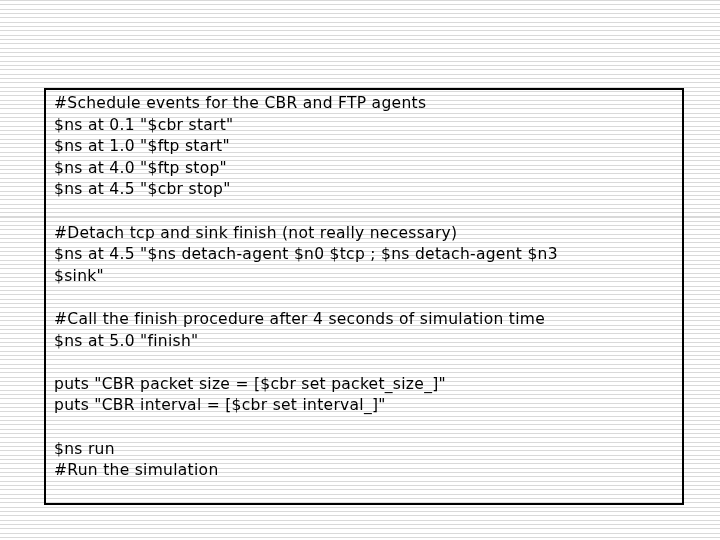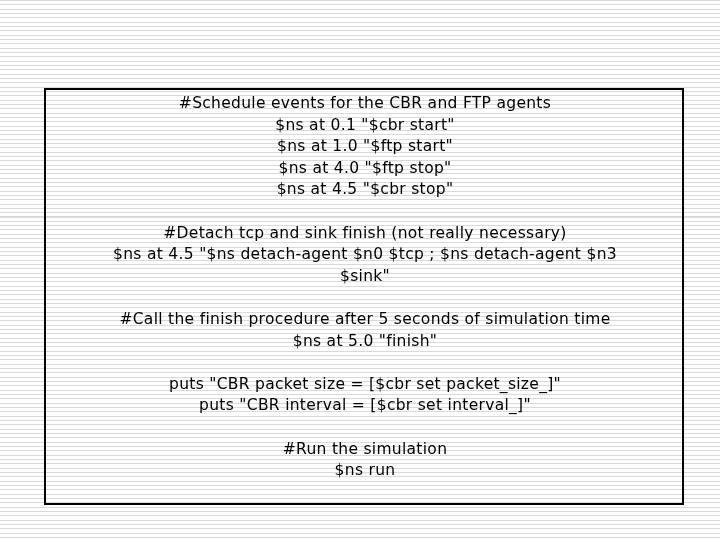--- a/index.html
+++ b/index.html
@@ -38,38 +38,37 @@
     padding: 3px 6px 0 8px;
     overflow: hidden;
   }
   .code-line {
     font-size: 15.5px;
     line-height: 21.6px;
     min-height: 21.6px;
     color: var(--text);
     white-space: pre;
     letter-spacing: 0.3px;
-    text-align: center;
   }
 </style>
 </head>
 <body>
 
 <div class="code-box">
   <div class="code-line">#Schedule events for the CBR and FTP agents</div>
   <div class="code-line">$ns at 0.1 "$cbr start"</div>
   <div class="code-line">$ns at 1.0 "$ftp start"</div>
   <div class="code-line">$ns at 4.0 "$ftp stop"</div>
   <div class="code-line">$ns at 4.5 "$cbr stop"</div>
   <div class="code-line"></div>
   <div class="code-line">#Detach tcp and sink finish (not really necessary)</div>
   <div class="code-line">$ns at 4.5 "$ns detach-agent $n0 $tcp ; $ns detach-agent $n3</div>
   <div class="code-line">$sink"</div>
   <div class="code-line"></div>
-  <div class="code-line">#Call the finish procedure after 5 seconds of simulation time</div>
+  <div class="code-line">#Call the finish procedure after 4 seconds of simulation time</div>
   <div class="code-line">$ns at 5.0 "finish"</div>
   <div class="code-line"></div>
   <div class="code-line">puts "CBR packet size = [$cbr set packet_size_]"</div>
   <div class="code-line">puts "CBR interval = [$cbr set interval_]"</div>
   <div class="code-line"></div>
+  <div class="code-line">$ns run</div>
   <div class="code-line">#Run the simulation</div>
-  <div class="code-line">$ns run</div>
 </div>
 
 </body></html>

